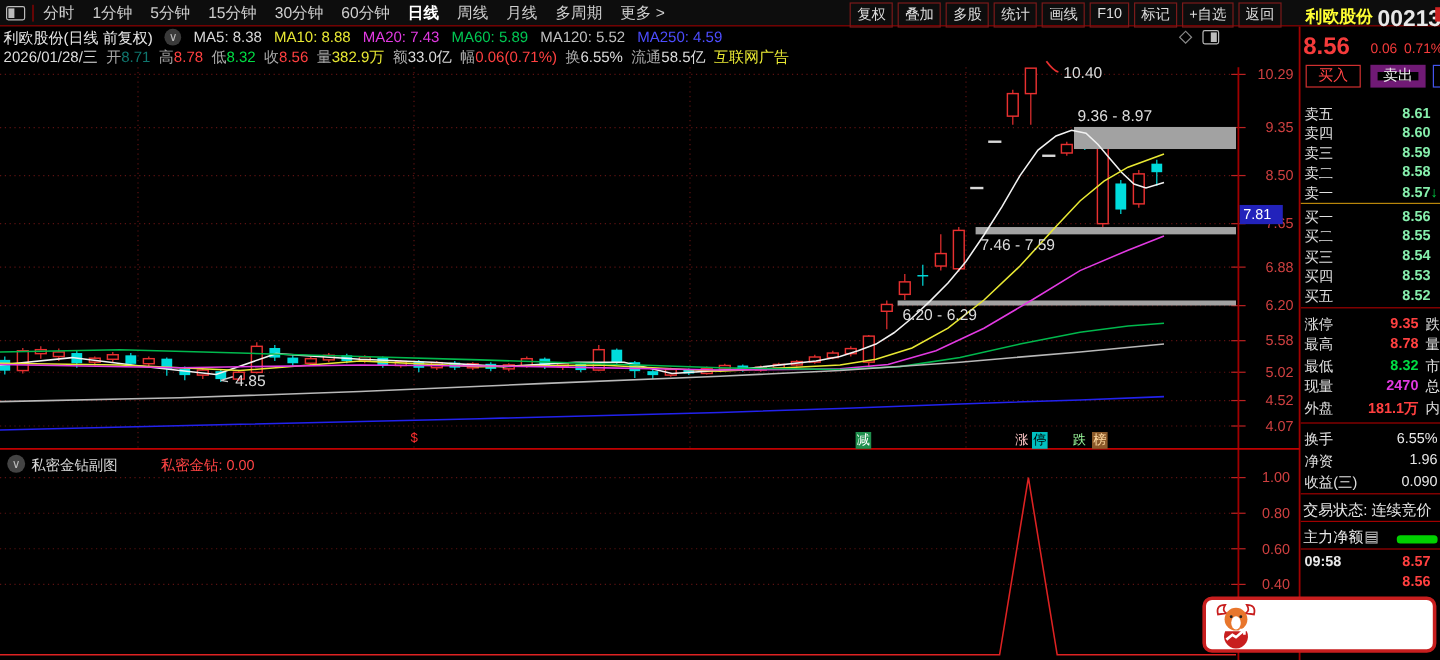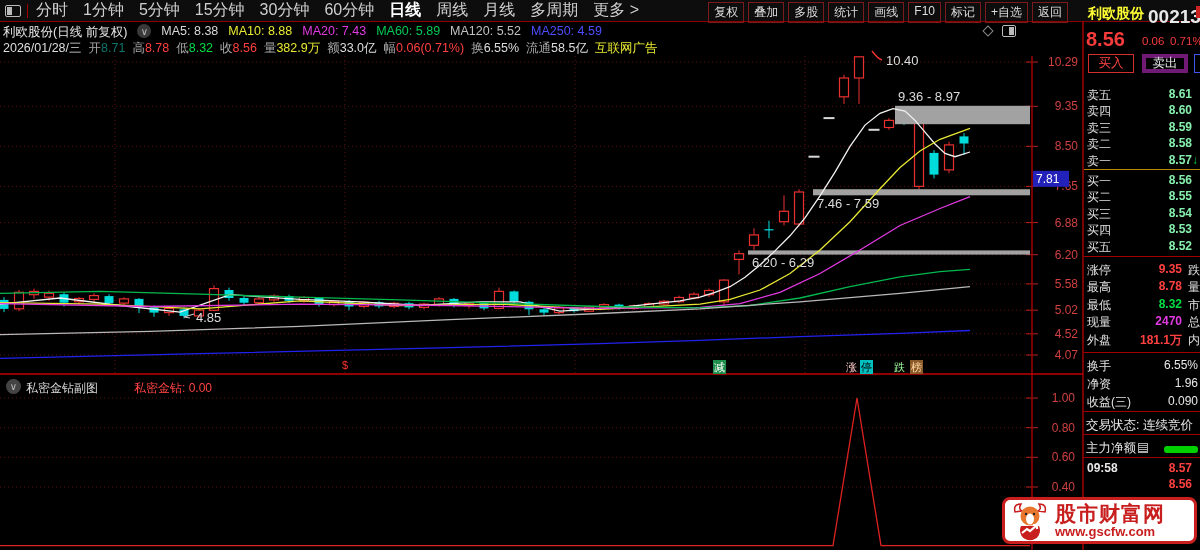--- a/index.html
+++ b/index.html
@@ -6,21 +6,21 @@
   *{box-sizing:border-box;}
   #app{position:relative;width:1200px;height:550px;background:#000;overflow:hidden;
        font-family:"Liberation Sans",sans-serif;color:#ddd;}
   
   #topbar{position:absolute;left:0;top:0;width:1200px;height:22px;background:#0d0d0d;
           border-bottom:1px solid #8a0000;display:flex;align-items:center;}
   .tb-icon{display:inline-block;width:16px;height:12px;border:1px solid #bbb;border-radius:2px;
            margin:0 6px 0 5px;position:relative;}
   .tb-icon:before{content:"";position:absolute;left:1px;top:1px;width:5px;height:8px;background:#bbb;}
   .tb-sep{width:1px;height:14px;background:#a00000;margin-right:8px;}
-  .tbi{font-size:16px;color:#cfcfcf;margin-right:15px;cursor:default;white-space:nowrap;}
+  .tbi{font-size:13px;color:#cfcfcf;margin-right:15px;cursor:default;white-space:nowrap;}
   .tbi.act{color:#ffffff;font-weight:bold;}
   #tb-right{position:absolute;right:132px;top:2px;display:flex;gap:4px;}
   .tbb{font-size:12px;color:#ddd;border:1px solid #7a1a1a;padding:1px 5px;white-space:nowrap;}
   
   #infoline{position:absolute;left:3px;top:24px;height:15px;display:flex;align-items:flex-start;gap:10px;font-size:12.5px;white-space:nowrap;}
   #chev{display:inline-flex;width:14px;height:14px;border-radius:50%;background:#3a3a3a;color:#bbb;
         align-items:center;justify-content:center;font-size:10px;}
   #dateline{position:absolute;left:3px;top:41px;height:15px;display:flex;align-items:center;gap:7px;font-size:12.5px;white-space:nowrap;}
   .fl{color:#a8a8a8;}
   
@@ -38,21 +38,21 @@
   
   #rp{position:absolute;left:1084px;top:0;width:116px;height:550px;}
   #rp-name{position:absolute;left:4px;top:5px;font-size:14px;font-weight:bold;color:#ffff33;white-space:nowrap;}
   #rp-code{position:absolute;left:64px;top:6px;font-size:19px;font-weight:bold;color:#e8e8e8;}
   #rp-cut{position:absolute;left:112px;top:6px;width:8px;height:12px;background:#c22;}
   #rp-price{position:absolute;left:2px;top:28px;font-size:20px;font-weight:bold;color:#f53b3b;}
   #rp-chg{position:absolute;left:58px;top:35px;font-size:11.5px;color:#f53b3b;}
   #rp-pct{position:absolute;left:86px;top:35px;font-size:11.5px;color:#f53b3b;}
   .rbtn{position:absolute;top:54px;width:46px;height:19px;font-size:12.5px;display:flex;align-items:center;justify-content:center;background:#000;}
   #btn-buy{left:4px;border:1px solid #d03030;color:#ff4444;}
-  #btn-sell{left:58px;border:4px solid #701a75;color:#eee;}
+  #btn-sell{left:58px;border:6px solid #701a75;color:#eee;}
   #btn-cut{left:110px;width:10px;border:1px solid #4455ee;color:#eee;}
   .obrow{position:absolute;left:0;width:116px;height:16px;font-size:12px;}
   .obrow .l{position:absolute;left:3px;color:#e0e0e0;}
   .obrow .p{position:absolute;right:8px;color:#86efac;font-weight:bold;}
   .obrow .ar{position:absolute;left:108px;color:#00cc44;font-weight:bold;}
   .strow{position:absolute;left:0;width:120px;height:17px;font-size:12px;}
   .strow .l{position:absolute;left:3px;color:#e0e0e0;}
   .strow .v{position:absolute;right:22px;font-weight:bold;}
   .strow .x{position:absolute;left:104px;color:#e0e0e0;}
   .st2row .v{right:6px;font-weight:normal;}
@@ -440,24 +440,20 @@
       <path d="M6,12 Q4,4 12,4 Q9,9 13,11 Z" fill="#fff" stroke="#c81e1e" stroke-width="1.5"></path>
       <path d="M36,12 Q38,4 30,4 Q33,9 29,11 Z" fill="#fff" stroke="#c81e1e" stroke-width="1.5"></path>
       <circle cx="21" cy="16" r="9.5" fill="#e8762c"></circle>
       <ellipse cx="21" cy="19" rx="4" ry="5.5" fill="#ffffff"></ellipse>
       <circle cx="17" cy="14" r="1.2" fill="#222"></circle>
       <circle cx="25" cy="14" r="1.2" fill="#222"></circle>
       <path d="M12,26 a10,10 0 1 0 18,0 Z" fill="#c81e1e"></path>
       <polyline points="13,33 18,29 21,31 28,25" fill="none" stroke="#fff" stroke-width="2.2"></polyline>
       <polyline points="24,25 28,25 28,29" fill="none" stroke="#fff" stroke-width="2.2"></polyline>
     </svg>
-    <div id="logo-txt">
-      <span id="logo-l1">股市财富网</span>
-      <span id="logo-l2">www.gscfw.com</span>
-    </div>
   </div>
 
 <span class="mk" style="left: 341px; top: 358px; color: rgb(255, 48, 48);">$</span>
     <span class="mk" style="left: 713px; top: 360px; color: rgb(255, 255, 255); background: rgb(31, 143, 77);">减</span>
     <span class="mk" style="left: 845px; top: 360px; color: rgb(255, 200, 200);">涨</span>
     <span class="mk" style="left: 860px; top: 360px; color: rgb(0, 0, 0); background: rgb(0, 192, 192);">停</span>
     <span class="mk" style="left: 893px; top: 360px; color: rgb(159, 255, 159);">跌</span>
     <span class="mk" style="left: 910px; top: 360px; color: rgb(255, 217, 160); background: rgb(139, 90, 43);">榜</span>
   </div>
 

